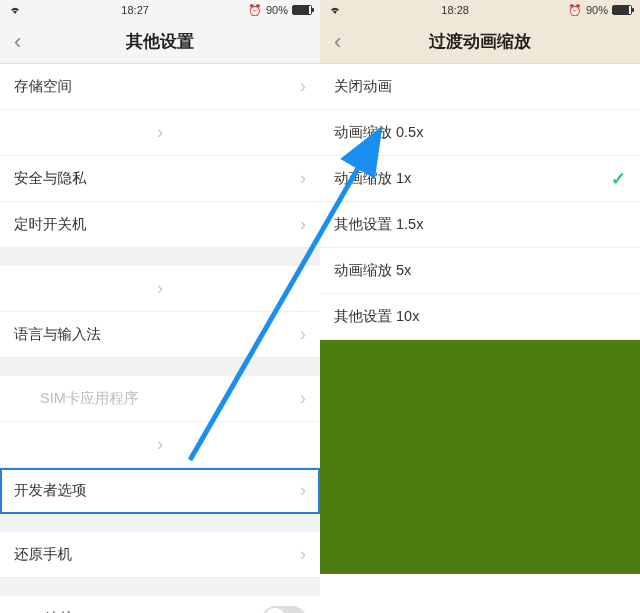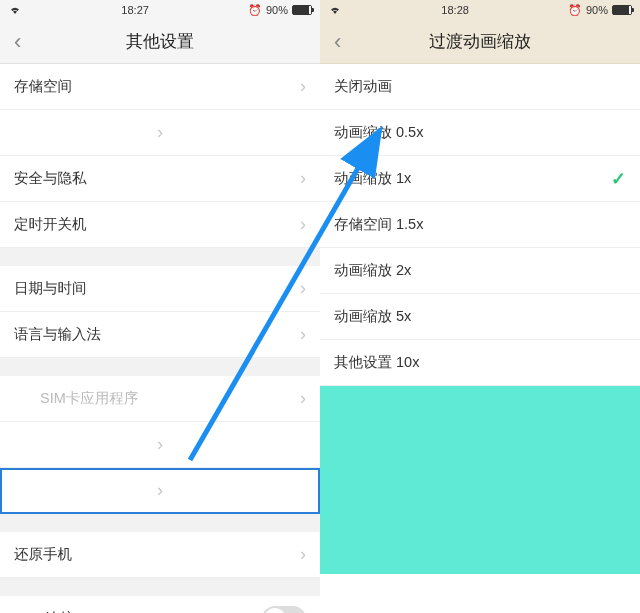--- a/index.html
+++ b/index.html
@@ -5,21 +5,21 @@
     * { margin: 0; padding: 0; box-sizing: border-box; }
     body {
       font-family: -apple-system, "Helvetica Neue", Arial, sans-serif;
       background: #fff;
       width: 640px;
       height: 613px;
       display: flex;
       overflow: hidden;
     }
     .screen { width: 320px; height: 574px; position: relative; background: #f5f5f5; }
-    .screen-right { background: #5eead4; }
+    .screen-right { background: #4d7c0f; }
     .status-bar {
       height: 20px;
       display: flex;
       align-items: center;
       justify-content: space-between;
       padding: 0 8px;
       font-size: 11px;
       color: #333;
       background: #f5f5f5;
     }
@@ -40,21 +40,21 @@
       left: 10px;
       font-size: 22px;
       color: #888;
       line-height: 1;
       padding: 4px;
     }
     .nav-title {
       margin: 4px auto;
       font-size: 17px;
       color: #222;
-      font-weight: 400;
+      font-weight: 700;
     }
     .list { background: #fff; }
     .group-gap { height: 18px; background: #f2f2f2; }
     .row {
       display: flex;
       align-items: center;
       justify-content: center;
       padding: 0 14px;
       height: 46px;
       background: #fff;
@@ -132,36 +132,36 @@
       <div class="row">
         <span class="label">安全与隐私</span>
         <span class="chevron">›</span>
       </div>
       <div class="row">
         <span class="label">定时开关机</span>
         <span class="chevron">›</span>
       </div>
       <div class="group-gap"></div>
       <div class="row">
-        <span class="label">日期与时间</span>
         <span class="chevron">›</span>
       </div>
       <div class="row">
         <span class="label">语言与输入法</span>
         <span class="chevron">›</span>
       </div>
       <div class="group-gap"></div>
       <div class="row disabled">
         <span class="label">SIM卡应用程序</span>
         <span class="chevron">›</span>
       </div>
       <div class="row">
         <span class="chevron">›</span>
       </div>
       <div class="row selected-box">
+        <span class="label">开发者选项</span>
         <span class="chevron">›</span>
       </div>
       <div class="group-gap"></div>
       <div class="row">
         <span class="label">还原手机</span>
         <span class="chevron">›</span>
       </div>
       <div class="group-gap"></div>
       <div class="row">
         <span class="label">OTG连接</span>
@@ -206,24 +206,21 @@
         <span class="label">关闭动画</span>
       </div>
       <div class="row">
         <span class="label">动画缩放 0.5x</span>
       </div>
       <div class="row">
         <span class="label">动画缩放 1x</span>
         <span class="checkmark">✓</span>
       </div>
       <div class="row">
-        <span class="label">存储空间 1.5x</span>
-      </div>
-      <div class="row">
-        <span class="label">动画缩放 2x</span>
+        <span class="label">其他设置 1.5x</span>
       </div>
       <div class="row">
         <span class="label">动画缩放 5x</span>
       </div>
       <div class="row">
         <span class="label">其他设置 10x</span>
       </div>
     </div>
 </div>
 

